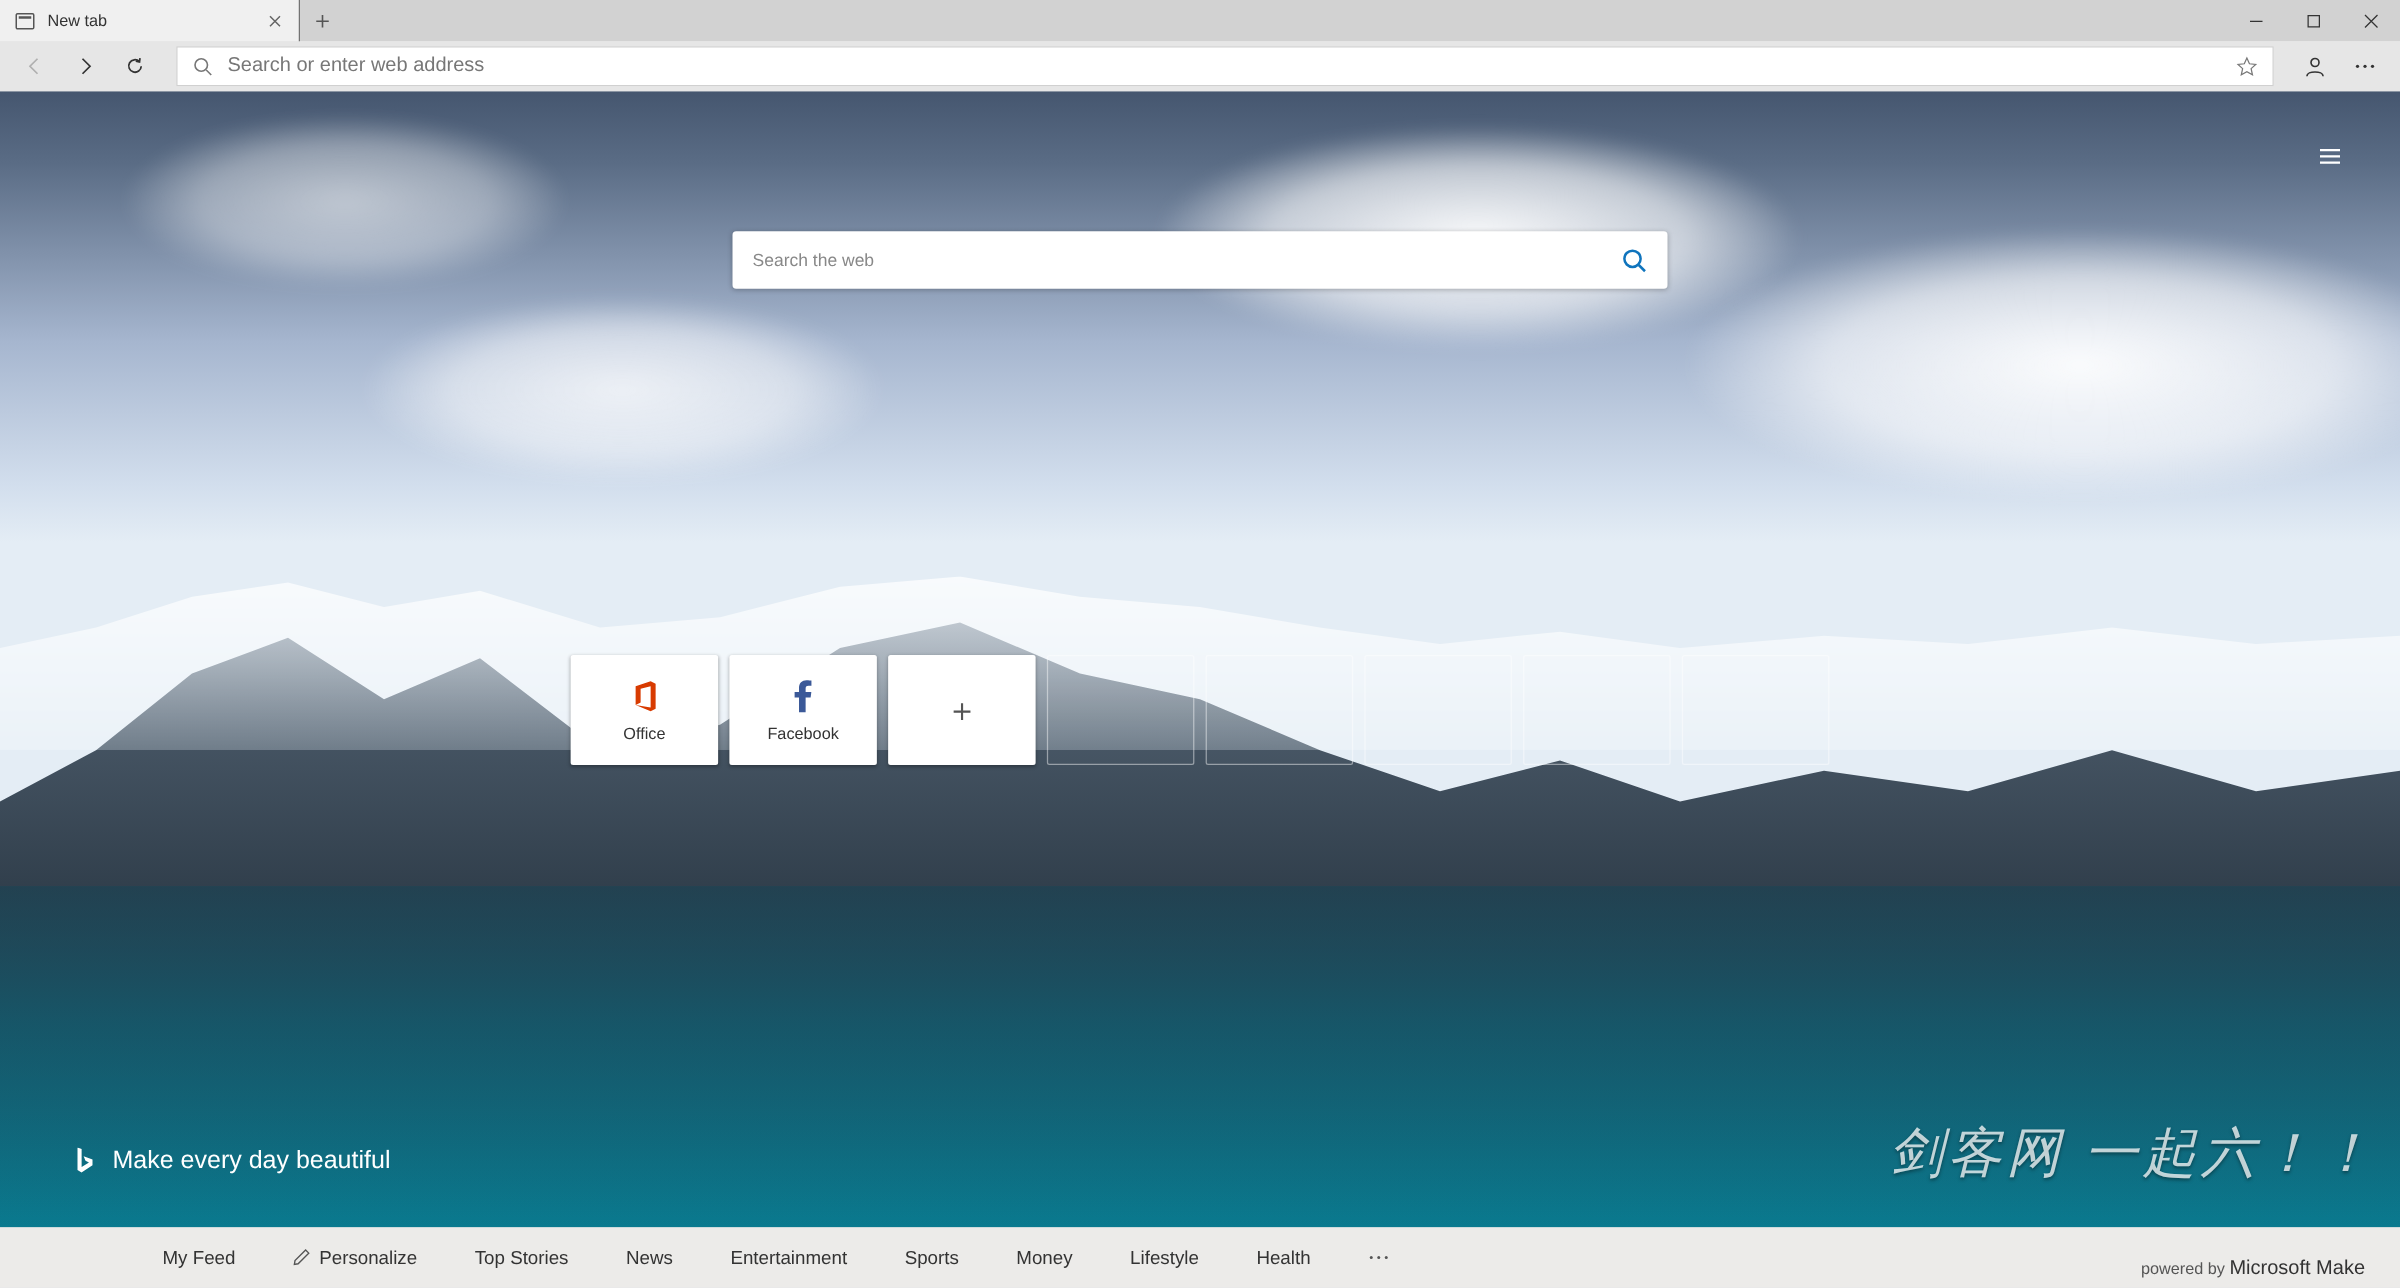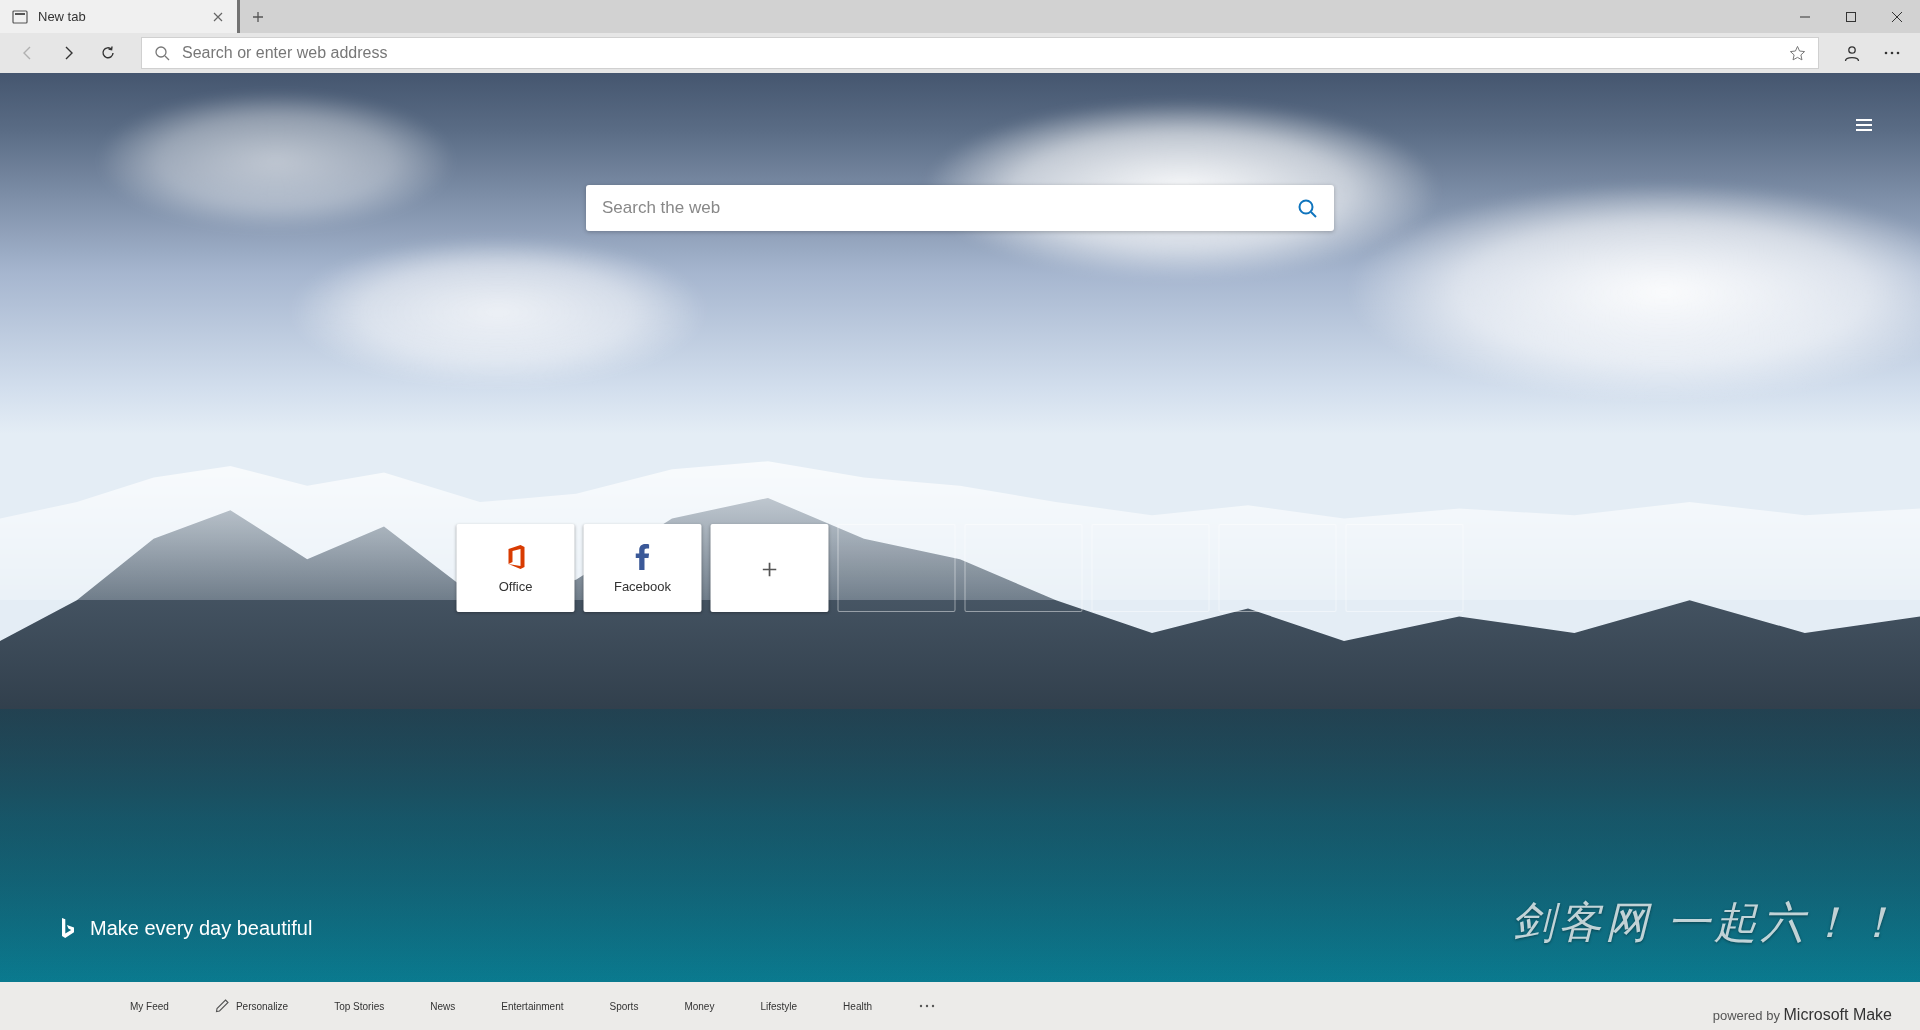--- a/index.html
+++ b/index.html
@@ -1,20 +1,20 @@
 <!DOCTYPE html>
 <html><head>
 <meta charset="utf-8">
 <style>
 * { margin: 0; padding: 0; box-sizing: border-box; font-family: "Segoe UI", Arial, sans-serif; }
 html, body { width: 1920px; height: 1030px; overflow: hidden; background: #e6e6e6; }
 
 
 .titlebar { height: 33px; background: #d2d2d2; display: flex; align-items: stretch; }
-.tab { display: flex; align-items: center; background: #f0f0f0; padding: 0 12px; gap: 10px; min-width: 240px; border-right: 3px solid #737373; }
+.tab { display: flex; align-items: center; background: #f0f0f0; padding: 0 12px; gap: 10px; min-width: 240px; border-right: 1px solid #737373; }
 .tab .favicon { width: 16px; height: 16px; display:flex; align-items:center; justify-content:center; }
 .tab .tab-title { font-size: 13px; color: #333; flex: 1; }
 .tab .tab-close { width: 14px; height: 14px; display:flex; align-items:center; justify-content:center; color:#555; }
 .newtab-btn { width: 36px; display:flex; align-items:center; justify-content:center; color:#444; }
 .titlebar-spacer { flex: 1; }
 .window-controls { display:flex; }
 .window-controls div { width: 46px; display:flex; align-items:center; justify-content:center; color:#333; }
 
 
 .toolbar { height: 40px; background: #e6e6e6; display:flex; align-items:center; padding: 0 10px; gap: 4px; }
@@ -31,40 +31,40 @@
 .sky { position:absolute; top:0; left:0; right:0; height:63%; background: linear-gradient(180deg,#45566f 0%, #5a6c85 10%, #a6b6cf 35%, #d2deed 55%, #e4edf5 63%); }
 .cloud { position:absolute; background: radial-gradient(ellipse at center, rgba(255,255,255,0.95) 0%, rgba(255,255,255,0.6) 45%, rgba(255,255,255,0) 70%); border-radius:50%; filter: blur(6px); }
 .mountains { position:absolute; top:40%; left:0; right:0; height:45%; background: linear-gradient(180deg, #6a7a8a 0%, #4a5968 30%, #2f3d4a 70%); clip-path: polygon(0 50%, 4% 40%, 8% 25%, 12% 18%, 16% 30%, 20% 22%, 25% 40%, 30% 35%, 35% 20%, 40% 15%, 45% 25%, 50% 30%, 55% 40%, 60% 48%, 65% 42%, 70% 50%, 76% 44%, 82% 48%, 88% 40%, 94% 48%, 100% 44%, 100% 100%, 0 100%); }
 .snow { position:absolute; top:40%; left:0; right:0; height:18%; background: linear-gradient(180deg, rgba(235,240,246,0.9), rgba(200,210,220,0.3)); clip-path: polygon(0 50%, 4% 40%, 8% 25%, 12% 18%, 16% 30%, 20% 22%, 25% 40%, 30% 35%, 35% 20%, 40% 15%, 45% 25%, 50% 30%, 55% 40%, 60% 48%, 65% 42%, 70% 50%, 76% 44%, 82% 48%, 88% 40%, 94% 48%, 100% 44%, 100% 100%, 0 100%); mix-blend-mode: screen; }
 .lake { position:absolute; bottom:0; left:0; right:0; height:30%; background: linear-gradient(180deg,#1a4a5a 0%, #0d6478 40%, #0a7a8f 100%); }
 .lake::before { content:""; position:absolute; inset:0; background: linear-gradient(0deg, transparent, rgba(40,60,75,0.6)); }
 
 .hamburger { position:absolute; top:36px; right:40px; color:#fff; width:32px; height:32px; display:flex; align-items:center; justify-content:center; cursor:pointer; }
 
 .searchbox { position:absolute; top:112px; left:50%; transform:translateX(-50%); width:748px; height:46px; background:#fff; border-radius:3px; display:flex; align-items:center; padding:0 16px; box-shadow: 0 1px 4px rgba(0,0,0,0.25); }
-.searchbox input { flex:1; border:none; outline:none; font-size:17px; color:#555; }
+.searchbox input { flex:1; border:none; outline:none; font-size:14px; color:#555; }
 .searchbox input::placeholder { color:#888; }
 .searchbox .search-submit { color:#0f74bd; display:flex; align-items:center; }
 
 .tiles { position:absolute; top:451px; left:50%; transform:translateX(-50%); display:flex; gap:9px; }
 .tile { width:118px; height:88px; border-radius:2px; display:flex; flex-direction:column; align-items:center; justify-content:center; gap:8px; }
 .tile.filled { background:#fff; box-shadow:0 1px 3px rgba(0,0,0,0.3); }
 .tile.add { background:#fff; box-shadow:0 1px 3px rgba(0,0,0,0.3); }
 .tile.empty { border:1px solid rgba(255,255,255,0.45); background: rgba(255,255,255,0.02); }
 .tile .tile-icon { height:28px; display:flex; align-items:center; justify-content:center; }
 .tile .tile-label { font-size:13px; color:#333; }
 .tile.add .plus { font-size:26px; color:#555; font-weight:300; }
 
 .bing-tag { position:absolute; left:60px; bottom:42px; display:flex; align-items:center; gap:14px; color:#fff; font-size:20px; }
 
 .watermark { position:absolute; right:18px; bottom:30px; color:rgba(255,255,255,0.75); font-size:43px; font-style:italic; font-family: "STKaiti","KaiTi",serif; letter-spacing:4px; text-shadow:0 1px 3px rgba(0,0,0,0.4); }
 
 
 .footer { height:48px; background:#ecebe9; display:flex; align-items:center; padding:0 130px 0 130px; gap:46px; position:relative; }
-.footer .feed-link { color:#333; font-size:10px; cursor:pointer;text-align:center; }
+.footer .feed-link { color:#333; font-size:15px; cursor:pointer;text-align:center; }
 .footer .personalize { display:flex; align-items:center; gap:7px; }
 .footer .more-dots { color:#555; }
 .footer-right { position:absolute; right:28px; bottom:6px; font-size:13px; color:#555; }
 .footer-right .brand { font-size:16px; color:#333; }
 
 svg { display:block; }
 </style>
 </head>
 <body>
 

